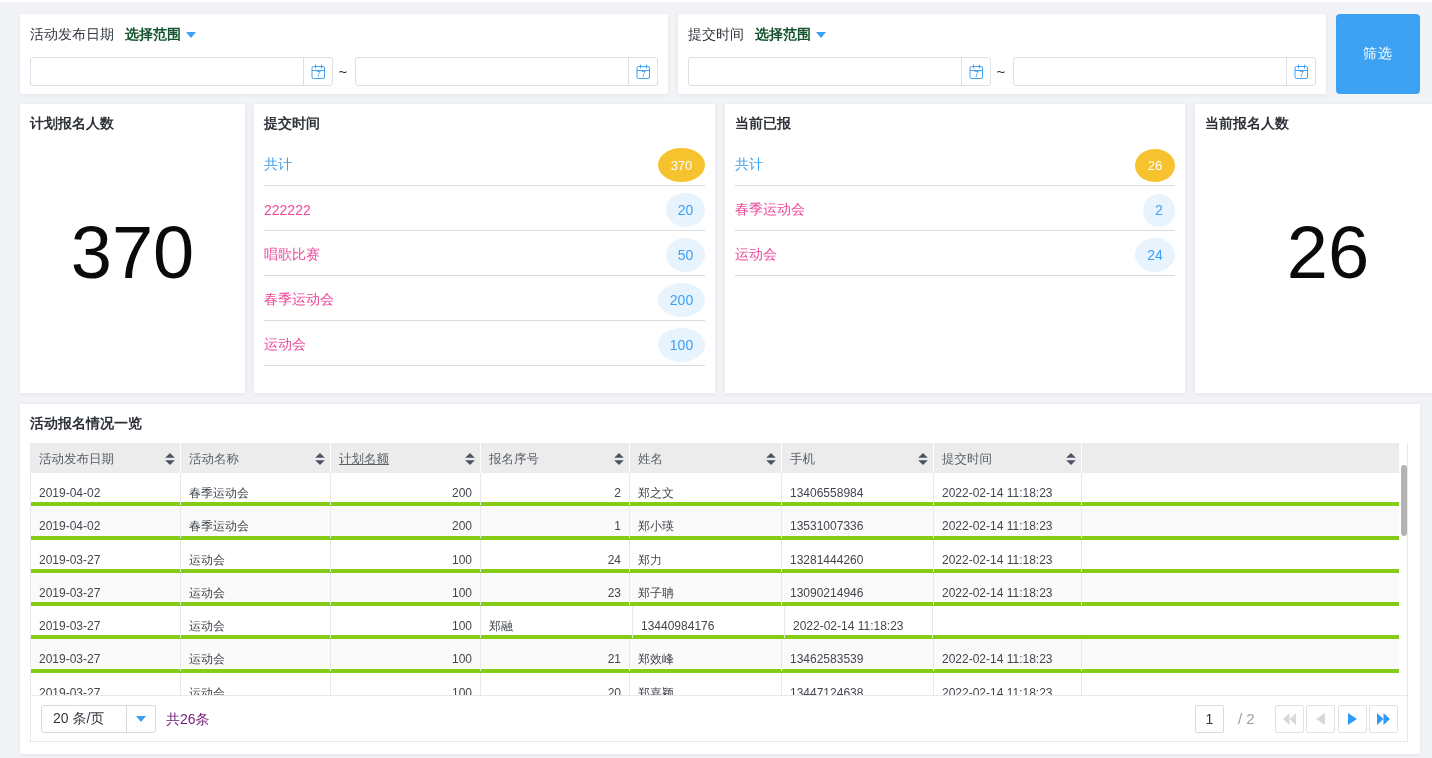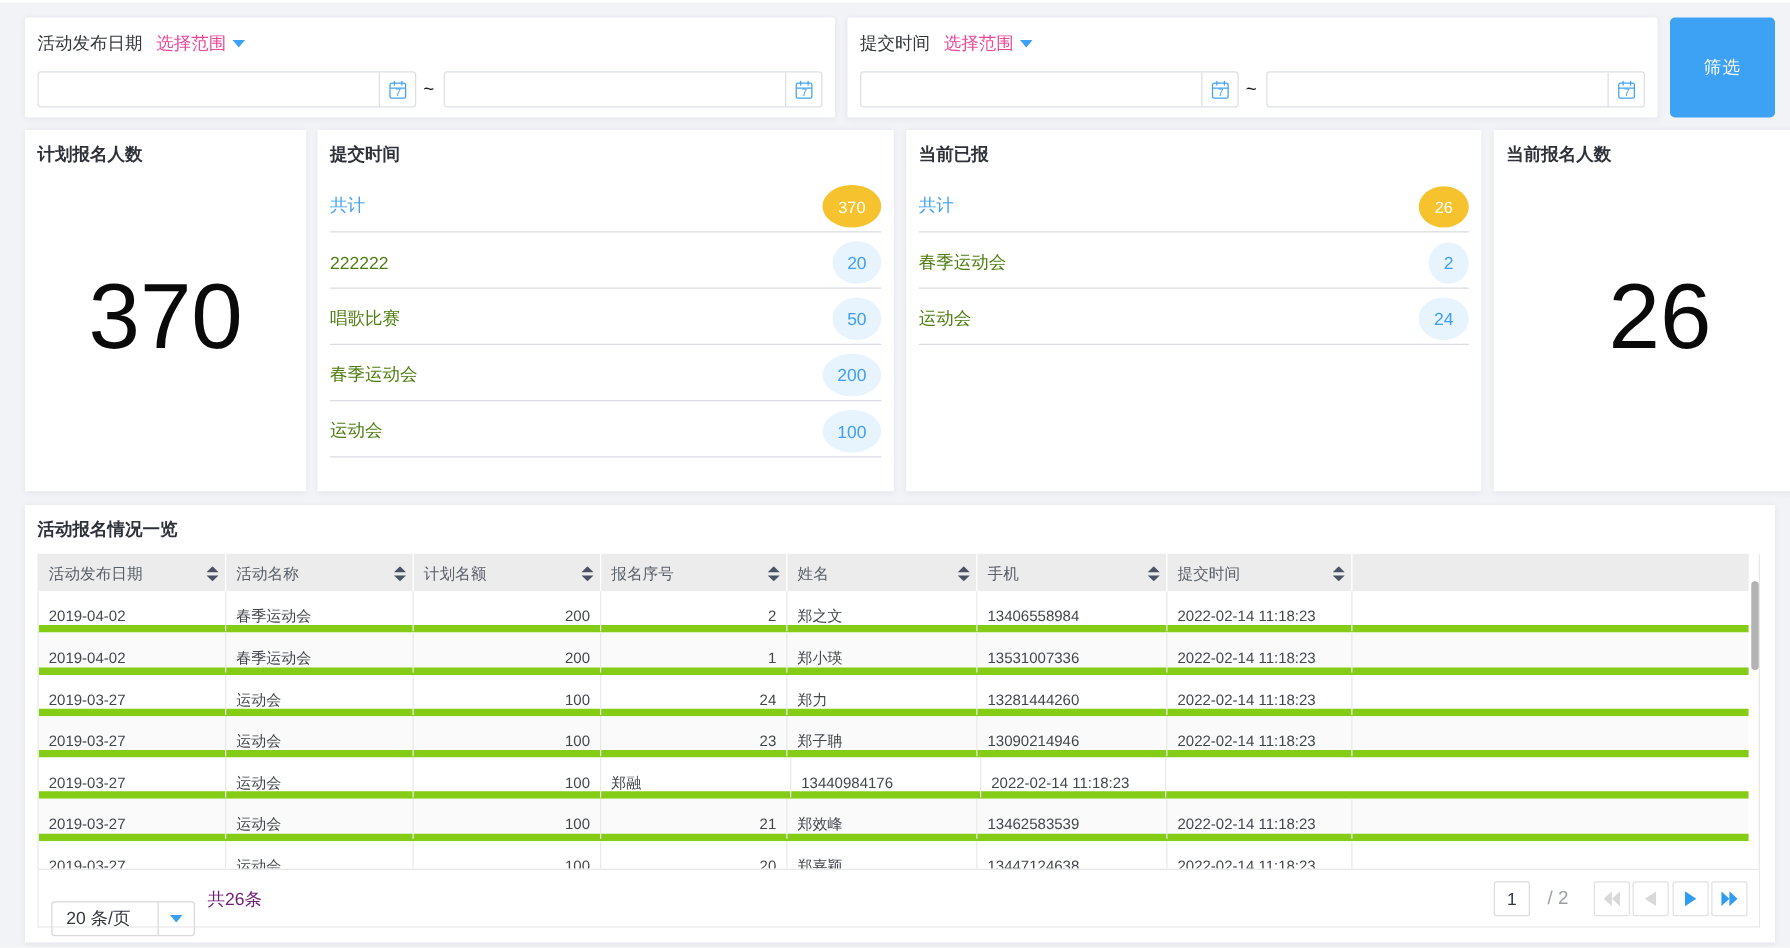--- a/index.html
+++ b/index.html
@@ -4,56 +4,56 @@
 <style>
 * { margin:0; padding:0; box-sizing:border-box; }
 html,body { width:1432px; height:758px; overflow:hidden; }
 body { font-family:"Liberation Sans",sans-serif; background:#fff; position:relative; }
 .bg { position:absolute; left:0; top:2px; width:1432px; height:756px; background:#f2f3f7; }
 .card { position:absolute; background:#fff; box-shadow:0 1px 5px rgba(31,45,61,.07); }
 
 
 .fcard { border-radius:2px; }
 .flabel { position:absolute; left:10px; top:12px; font-size:14px; color:#32373e; }
-.flink { color:#ec4899; margin-left:11px; }
+.flink { color:#14532d; margin-left:11px;font-weight:bold; }
 .tri-dn { display:inline-block; width:0; height:0; border-left:5px solid transparent; border-right:5px solid transparent; border-top:6px solid #3da1f5; margin-left:5px; vertical-align:1px; }
 .inp { position:absolute; top:43px; height:29px; border:1px solid #dcdfe6; border-radius:3px; background:#fff; display:flex; }
 .inp .txt { flex:1; }
 .inp .cal { width:29px; border-left:1px solid #dcdfe6; display:flex; align-items:center; justify-content:center; }
 .tilde { position:absolute; top:43px; width:12px; height:29px; line-height:29px; text-align:center; font-size:15px; color:#1a1a1a; }
 
 
 .fbtn { position:absolute; left:1336px; top:14px; width:84px; height:80px; background:#3da1f4; border-radius:4px; color:#fff; font-size:14px; display:flex; align-items:center; justify-content:center; letter-spacing:1px; }
 
 
 .stitle { position:absolute; left:10px; top:11px; font-size:14px; font-weight:700; color:#2e3238; }
 .bignum { position:absolute; left:0; width:100%; top:106px; text-align:center; font-size:74px; color:#0a0a0a; line-height:86px; }
 .slist { position:absolute; left:10px; right:10px; top:37px; }
 .srow { height:45px; padding-top:4px; display:flex; align-items:center; justify-content:space-between; border-bottom:1px solid #d9dce1; }
-.srow .lab { font-size:14px; color:#4d7c0f; }
+.srow .lab { font-size:14px; color:#ec4899; }
 .srow .lab.blue { color:#3d9ff0; }
 .badge { border-radius:50%; display:flex; align-items:center; justify-content:center; }
 .badge.y { background:#f6c22d; color:#fff; font-size:13px; }
 .badge.b { background:#e7f3fd; color:#3d9ff5; font-size:14px; }
 
 
 .ttitle { position:absolute; left:10px; top:11px; font-size:14px; font-weight:700; color:#2e3238; }
 .twrap { position:absolute; left:10px; top:39px; width:1378px; height:299px; border:1px solid #e8e8e8; border-top:none; }
 .thead { position:absolute; left:0; top:0; width:1368px; height:30px; background:#ececec; display:flex; }
 .th { position:relative; height:30px; display:flex; align-items:center; justify-content:space-between; padding:2px 5px 0 8px; font-size:12.5px; color:#596069; border-right:1px solid #fff; }
 .th:last-child { border-right:none; }
 .tbody { position:absolute; left:0; top:30px; width:1368px; height:222px; overflow:hidden; }
-.tr { display:flex; height:33.3px; border-bottom:6px solid #84cc16; background:#fff; }
+.tr { display:flex; height:33.3px; border-bottom:4px solid #84cc16; background:#fff; }
 .tr.alt { background:#fafafa; }
 .td { height:32px; line-height:32px; font-size:12px; color:#42464c; padding:4px 8px 0 8px; border-right:1px solid #e9e9e9; white-space:nowrap; overflow:hidden; }
 .td:last-child { border-right:none; }
 .td.num { text-align:right; }
 .scrollbar { position:absolute; left:1370px; top:22px; width:6px; height:71px; background:#b3b3b3; border-radius:3px; }
 .pager { position:absolute; left:0px; top:252px; width:1376px; height:46px; background:#fff; border-top:1px solid #e8e8e8; }
-.psel { position:absolute; left:10px; top:9px; width:115px; height:28px; border:1px solid #d9d9d9; border-radius:3px; display:flex;margin-top:16px; }
+.psel { position:absolute; left:10px; top:9px; width:115px; height:28px; border:1px solid #d9d9d9; border-radius:3px; display:flex; }
 .psel .pt { flex:1; line-height:25px; padding-left:11px; font-size:14px; color:#32373e; }
 .psel .pa { width:29px; border-left:1px solid #d9d9d9; display:flex; align-items:center; justify-content:center; }
 .ptotal { position:absolute; left:135px; top:9px; height:28px; line-height:28px; font-size:14px; color:#701a75; }
 .pjump { position:absolute; top:9px; width:29px; height:28px; border:1px solid #dcdcdc; border-radius:2px; background:#fff; text-align:center; line-height:26px; font-size:14px; color:#32373e; }
 .pslash { position:absolute; left:1207px; top:9px; height:28px; line-height:28px; font-size:15px; color:#9a9ea5; }
 .pbtn { position:absolute; top:9px; width:29px; height:28px; border:1px solid #e2e2e2; border-radius:2px; background:#fff; display:flex; align-items:center; justify-content:center; }
 </style>
 </head>
 <body>
 <div class="bg"></div>
@@ -187,21 +187,21 @@
             <path d="M0.2 7.3h9.6L5 12z" fill="#4a5264"></path>
           </svg>
         </div>
         <div class="th" style="width:150px;">
           <span>活动名称</span>
           <svg width="10" height="12" viewBox="0 0 10 12">
             <path d="M5 0L0.2 4.7h9.6z" fill="#4a5264"></path>
             <path d="M0.2 7.3h9.6L5 12z" fill="#4a5264"></path>
           </svg>
         </div>
-        <div class="th" style="width:150px;">
+        <div class="th" style="width:150px;text-decoration:underline;">
           <span>计划名额</span>
           <svg width="10" height="12" viewBox="0 0 10 12">
             <path d="M5 0L0.2 4.7h9.6z" fill="#4a5264"></path>
             <path d="M0.2 7.3h9.6L5 12z" fill="#4a5264"></path>
           </svg>
         </div>
         <div class="th" style="width:149px;">
           <span>报名序号</span>
           <svg width="10" height="12" viewBox="0 0 10 12">
             <path d="M5 0L0.2 4.7h9.6z" fill="#4a5264"></path>

